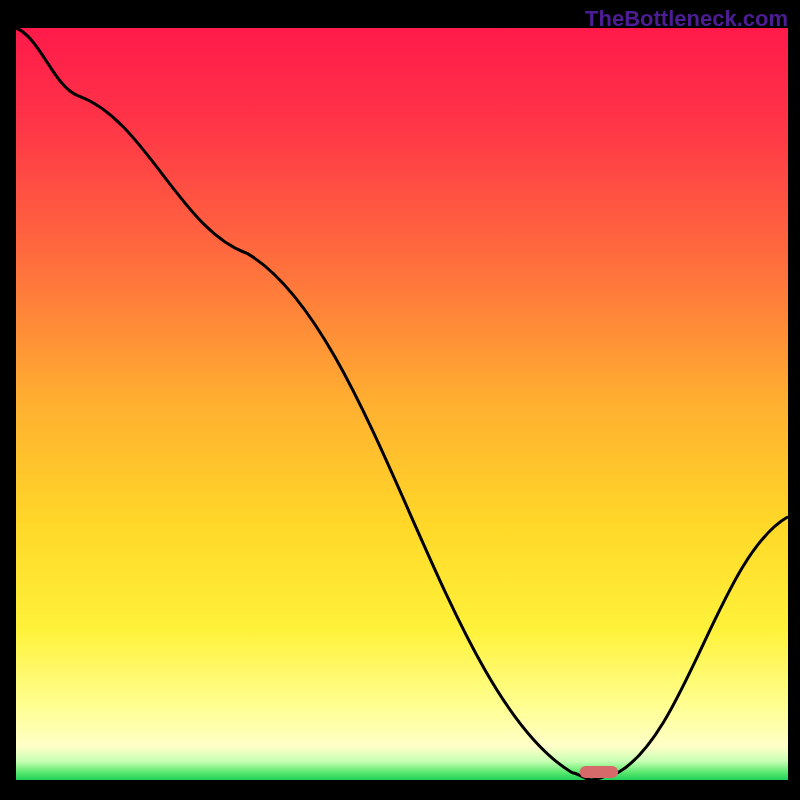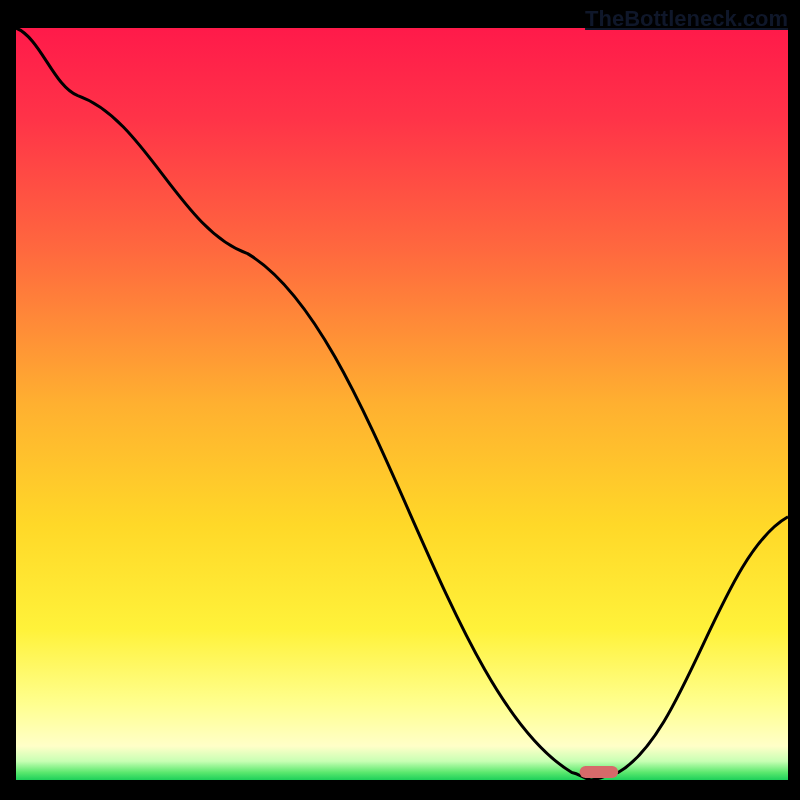--- a/index.html
+++ b/index.html
@@ -5,23 +5,22 @@
   * { margin: 0; padding: 0; box-sizing: border-box; }
   body { width: 800px; height: 800px; overflow: hidden; background: #fff; }
   .chart-container { position: relative; width: 800px; height: 800px; }
   .watermark {
     position: absolute;
     top: 6px;
     right: 12px;
     font-family: Arial, sans-serif;
     font-size: 22px;
     font-weight: bold;
-    color: #0f172a;
+    color: #4c1d95;
     z-index: 10;
-    text-decoration: underline;
   }
   svg { display: block; }
 </style>
 </head>
 <body>
 
 <div class="chart-container">
   <div class="watermark">TheBottleneck.com</div>
   <svg id="chart-svg" width="800" height="800" viewBox="0 0 800 800">
     <defs>

